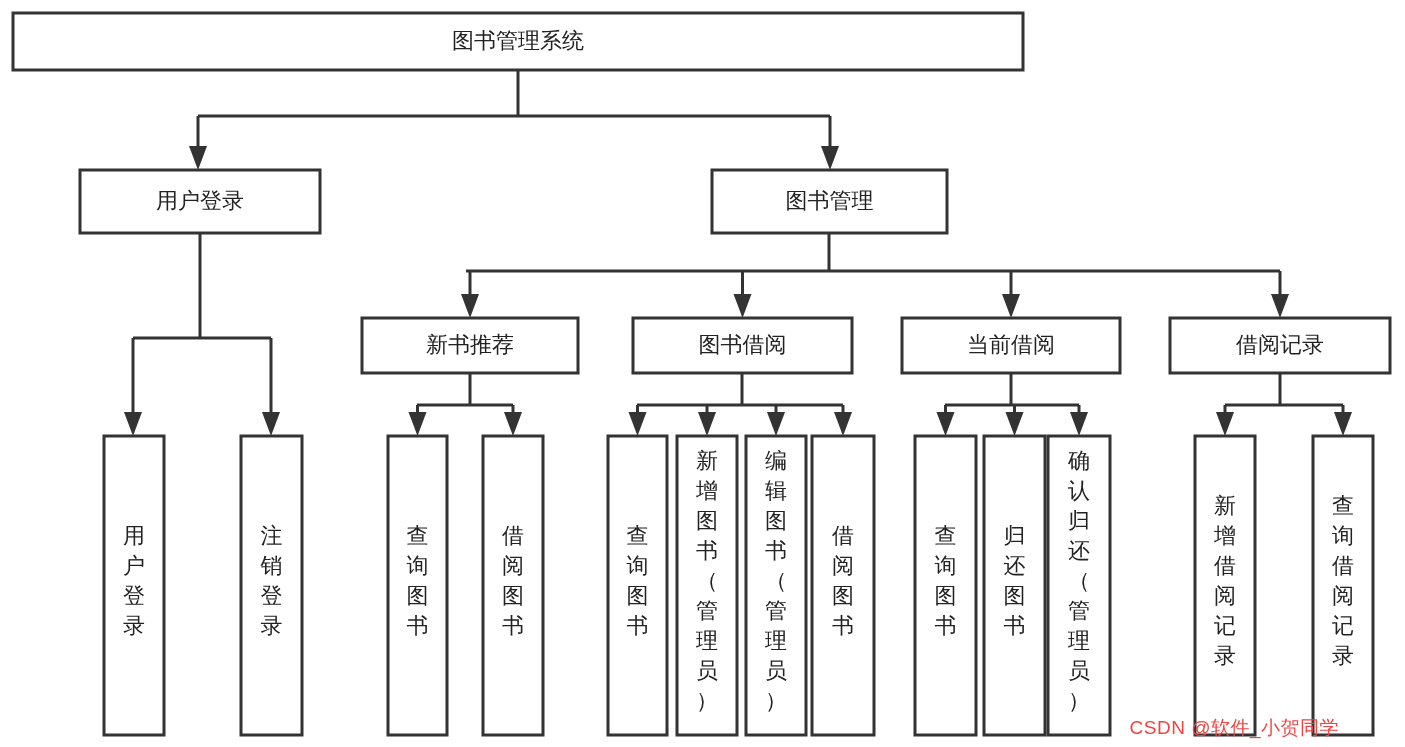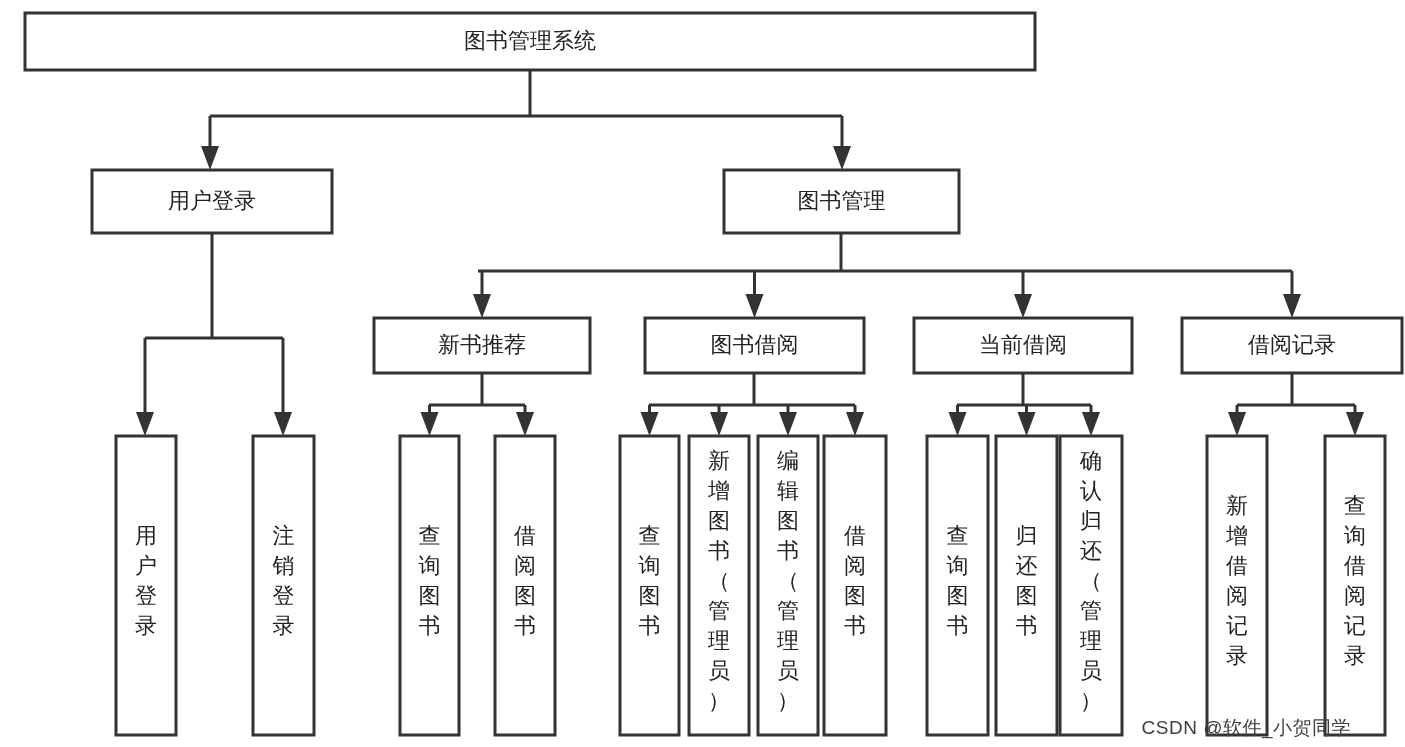--- a/index.html
+++ b/index.html
@@ -9,21 +9,21 @@
   }
   body {
     width: 1405px;
     height: 747px;
     font-family: "Liberation Sans", "DejaVu Sans", sans-serif;
     overflow: hidden;
     position: relative;
   }
   #diagram-root {
     position: absolute;
-    left: 12px;
+    left: 0;
     top: 0;
     width: 1351px;
     height: 747px;
   }
   svg.flow {
     display: block;
     width: 1405px;
     height: 747px;
   }
   .node-rect {
@@ -52,21 +52,21 @@
     font-size: 22px;
     fill: #222222;
     text-anchor: middle;
   }
   .watermark {
     position: absolute;
     right: 12px;
     bottom: 6px;
     font-family: "Liberation Sans", "DejaVu Sans", sans-serif;
     font-size: 19px;
-    color: #404040;
+    color: #ef4444;
     white-space: nowrap;
     letter-spacing: 0.5px;
     pointer-events: none;
   }
 </style>
 </head>
 <body>
 
 <div id="diagram-root">
   <svg class="flow" viewBox="0 0 1405 747" xmlns="http://www.w3.org/2000/svg">

